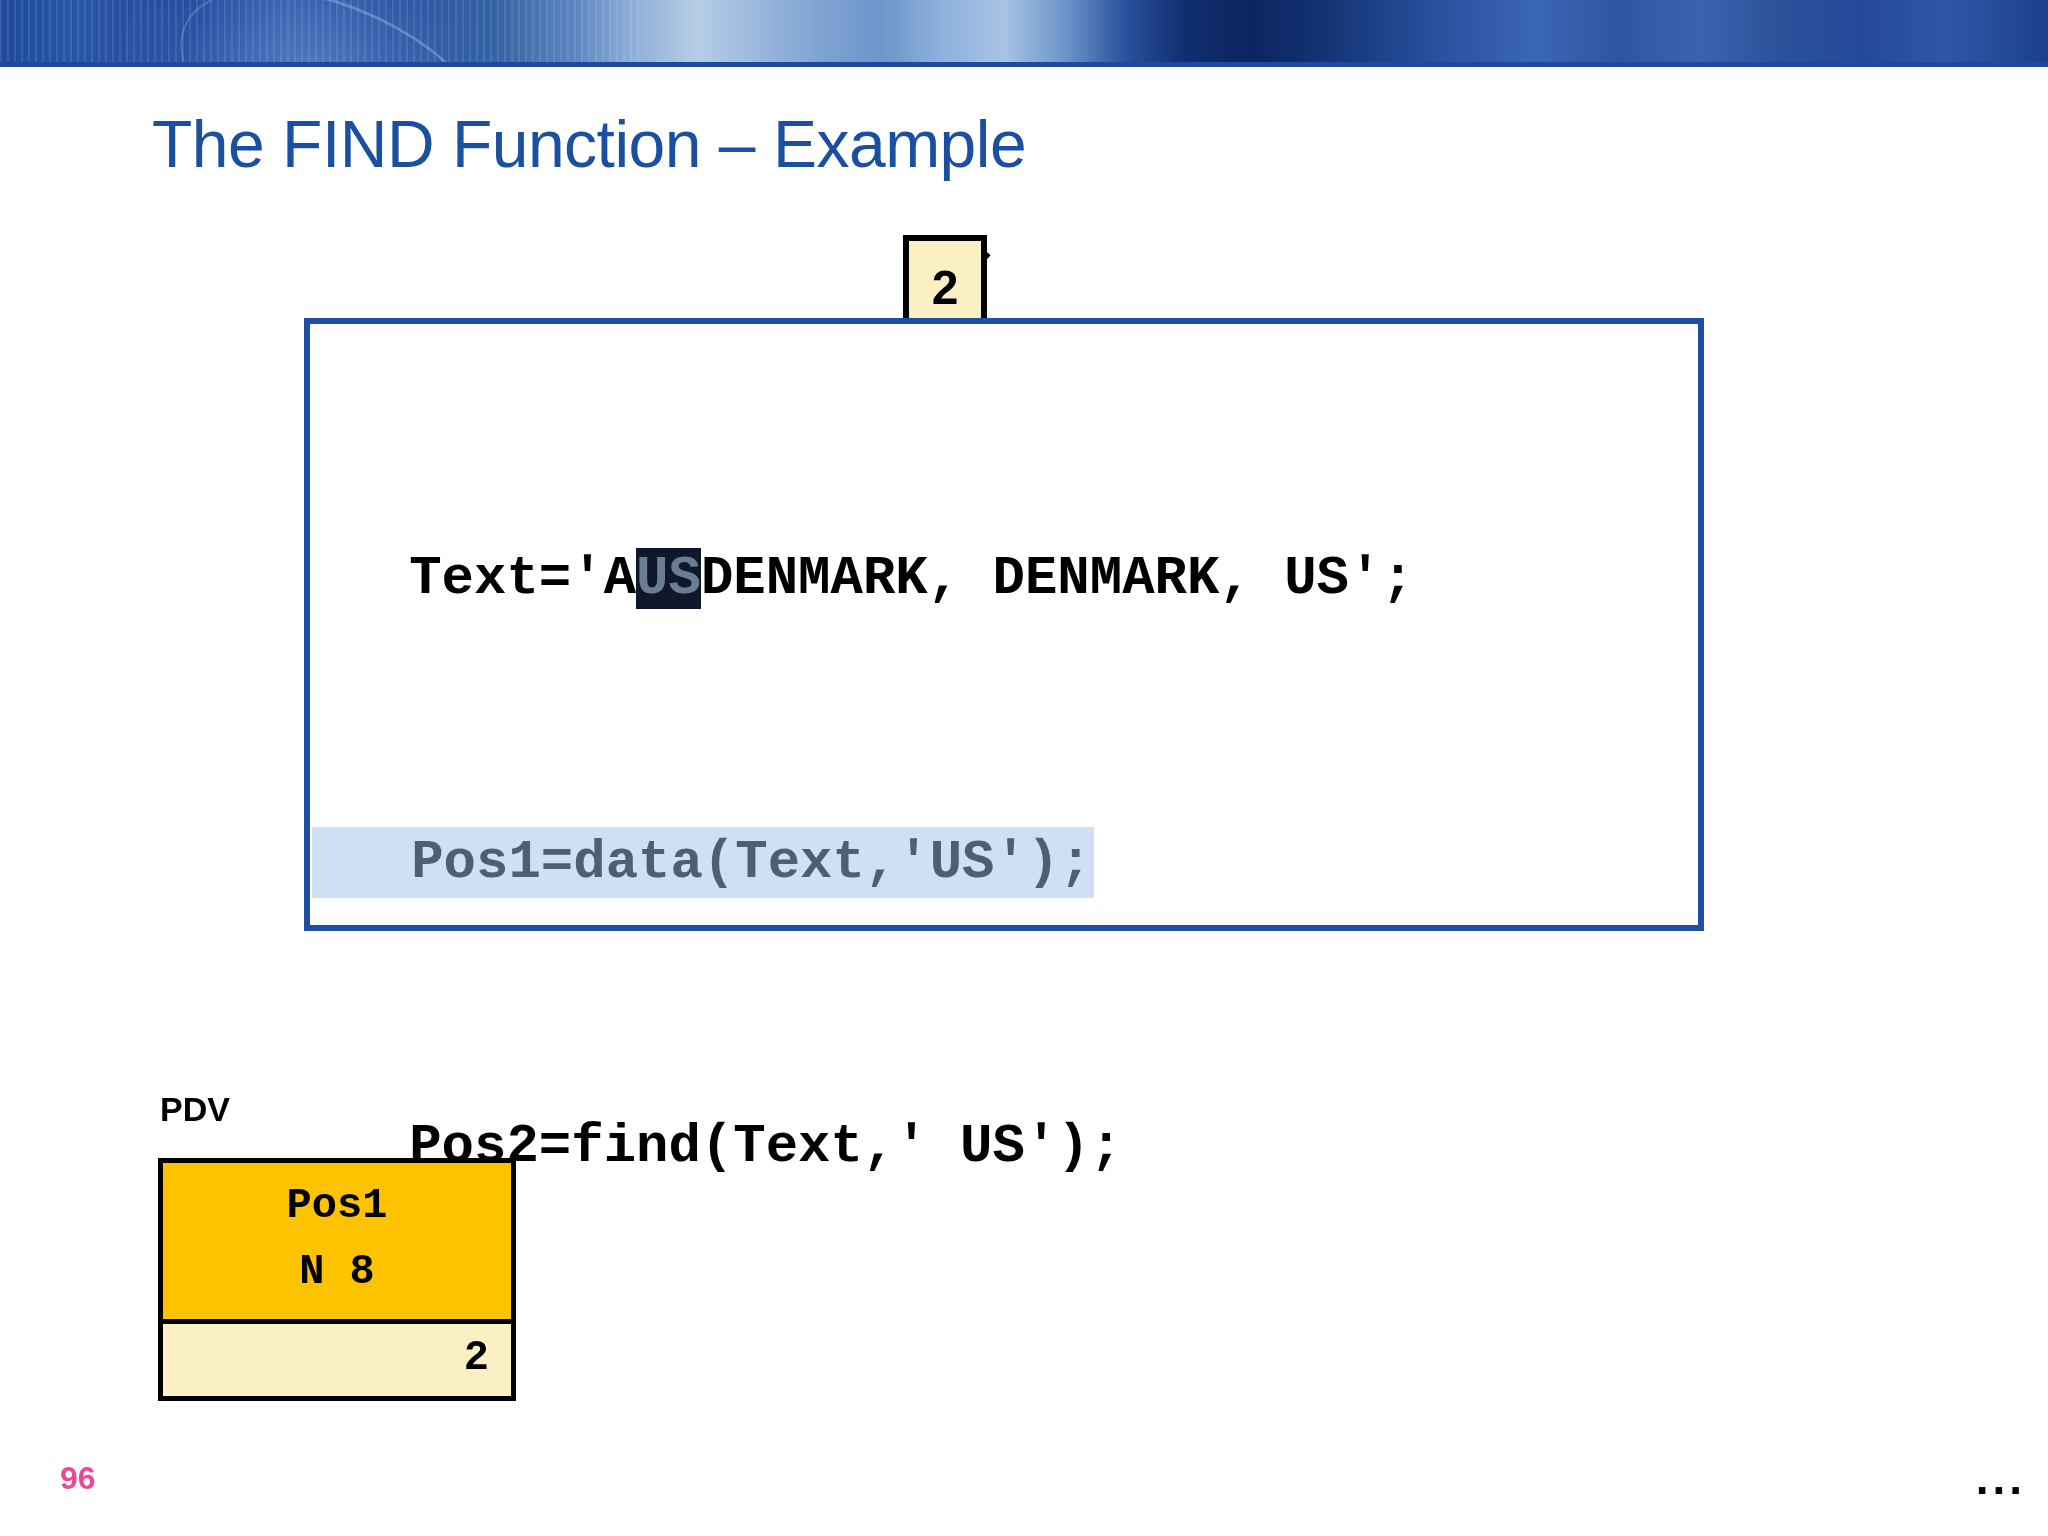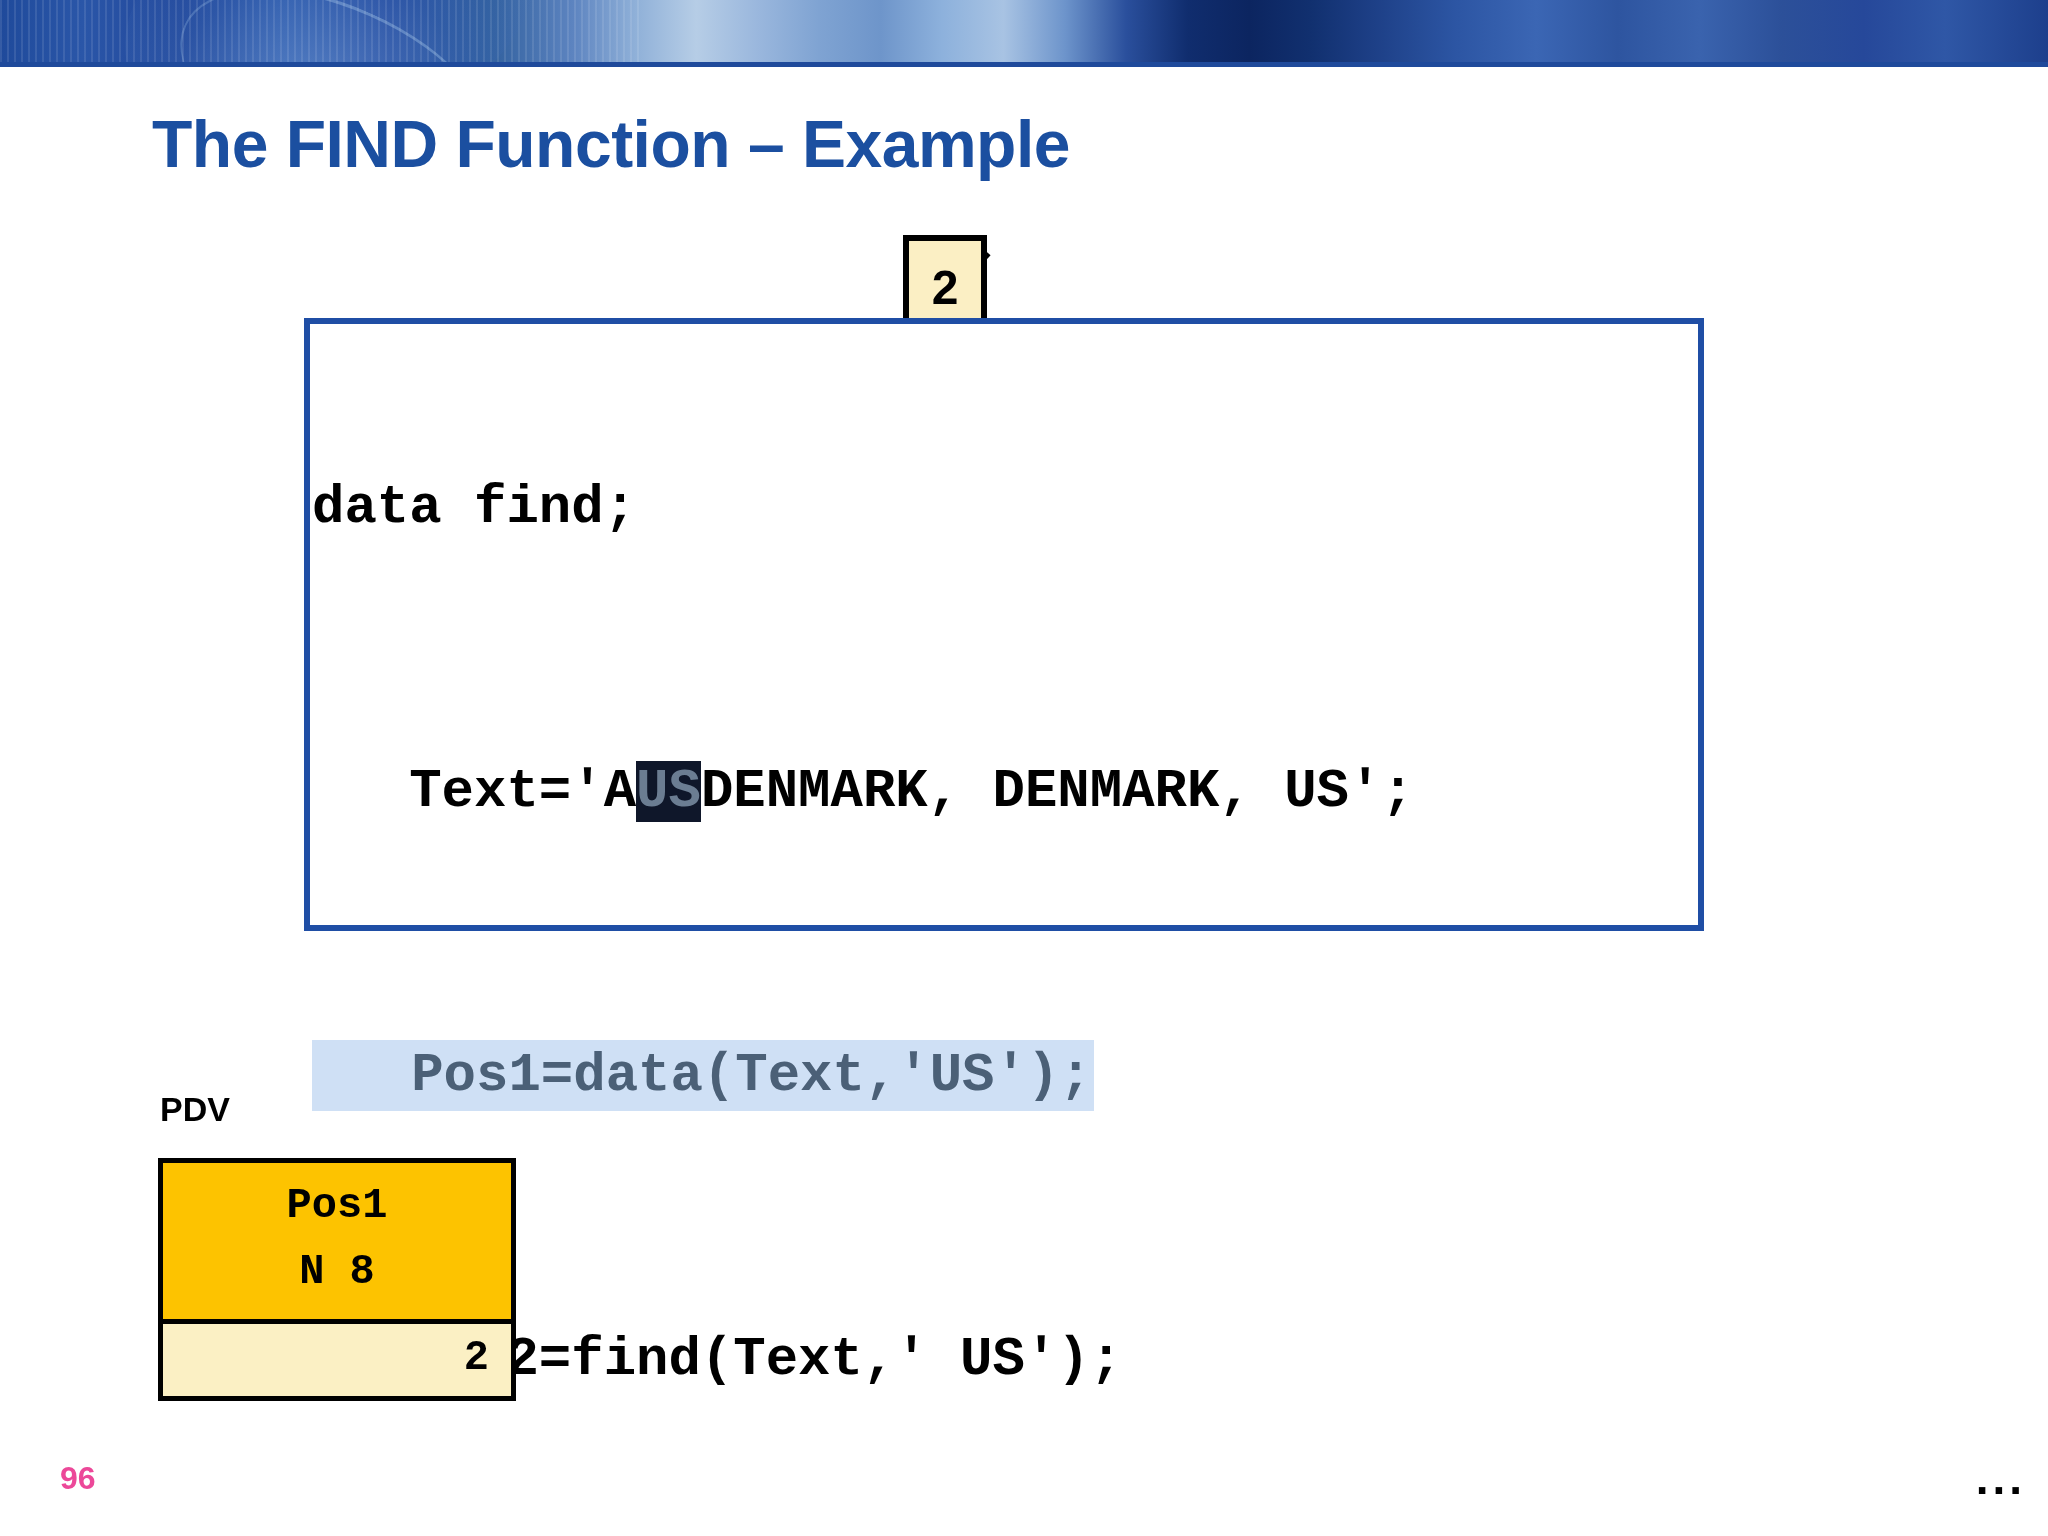--- a/index.html
+++ b/index.html
@@ -89,21 +89,21 @@
     width: 2048px; height: 5px;
     background: #1f4a9b;
   }
 
   
   .slide-title {
     position: absolute;
     left: 152px;
     top: 106px;
     font-size: 66px;
-    font-weight: bold;
+    font-weight: normal;
     color: #1b4fa0;
     letter-spacing: -0.5px;
     white-space: nowrap;
   }
 
   
   .code-box {
     position: absolute;
     left: 304px;
     top: 318px;
@@ -238,21 +238,20 @@
 <svg class="callout-arrow" viewBox="0 0 260 180" xmlns="http://www.w3.org/2000/svg">
   <line x1="248" y1="8" x2="120" y2="148" stroke="#000000" stroke-width="7"></line>
   <polygon points="108,162 150,126 136,152 152,156" fill="#000000"></polygon>
 </svg>
 
 <div class="callout">2</div>
 
 <div class="code-box"></div>
 
 <div class="code-lines">
-  <span class="code-line">data find;</span>
 
   <span class="code-line"><span>   Text='A</span><span class="hl-word">US</span><span>DENMARK, DENMARK, US';</span></span>
 
   <span class="code-line"><span class="hl-line">   Pos1=data(Text,'US');</span></span>
 
   <span class="code-line">   Pos2=find(Text,' US');</span>
   
   
   
   

